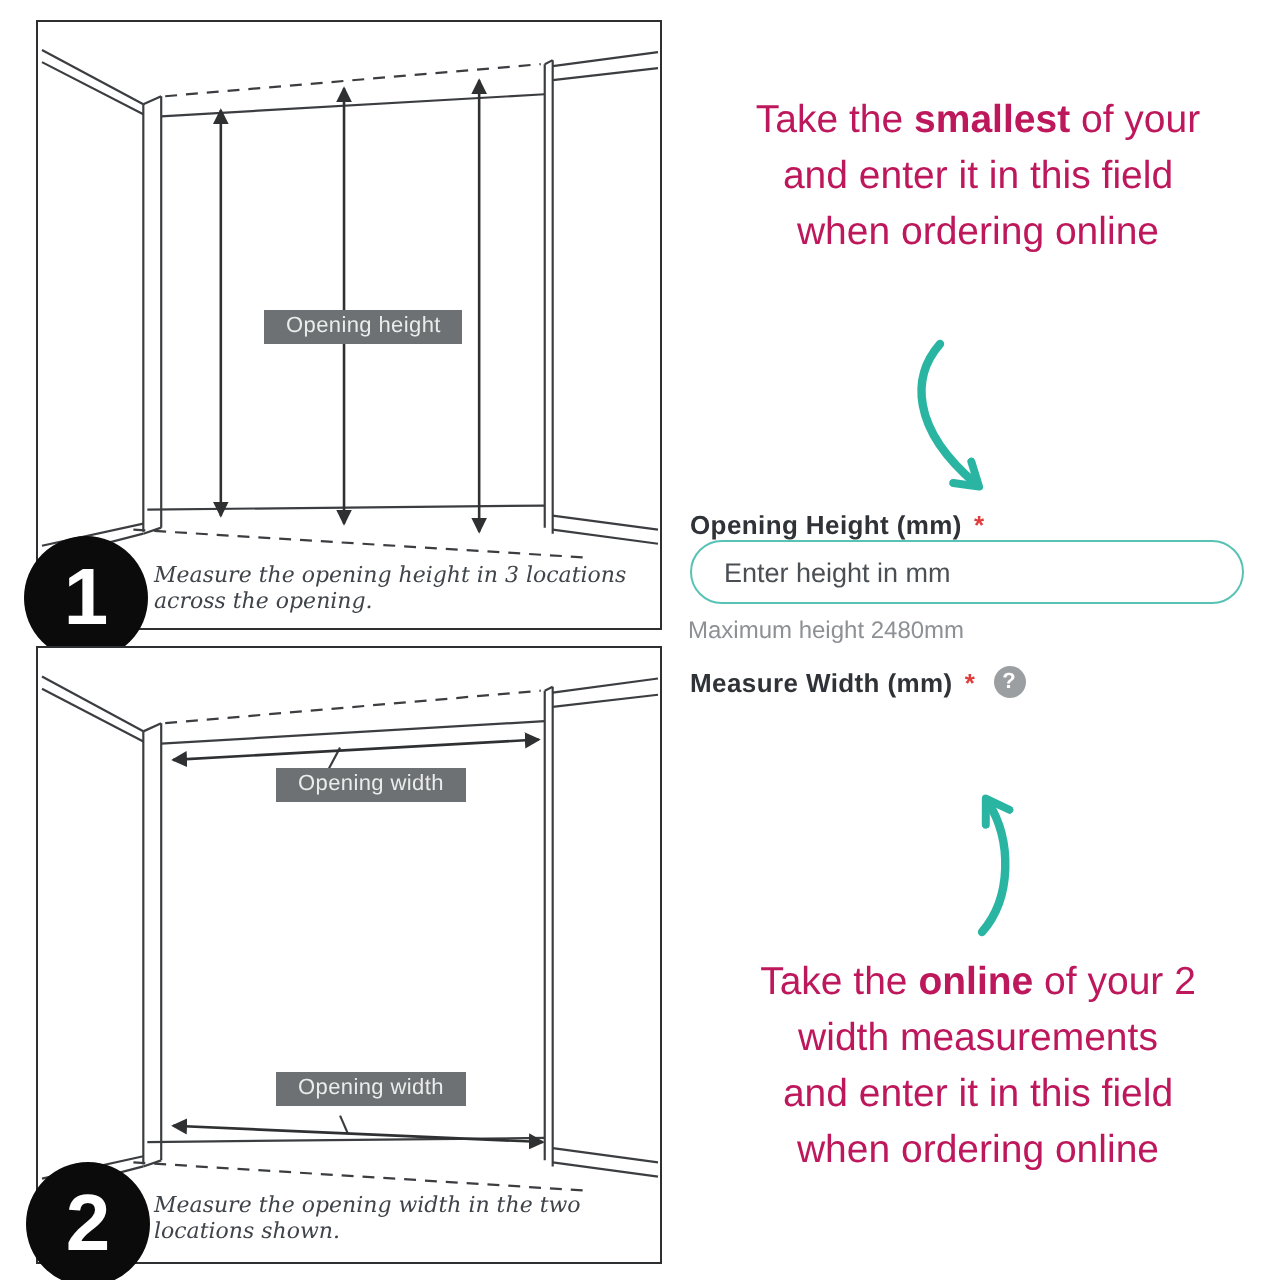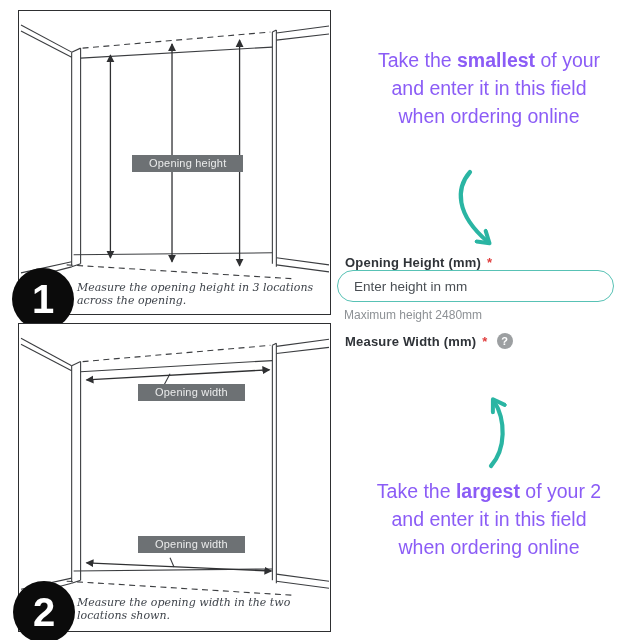--- a/index.html
+++ b/index.html
@@ -6,42 +6,42 @@
   .stage{position:relative;width:640px;height:640px;background:#ffffff;overflow:hidden;
          font-family:"Liberation Sans",sans-serif;}
 
   
   .panel{position:absolute;left:18px;width:313px;border:1.5px solid #2e2f31;background:#fff;box-sizing:border-box;}
   .panel.p1{top:10px;height:305px;}
   .panel.p2{top:323px;height:309px;}
   .panel svg{position:absolute;left:0;top:0;width:100%;height:100%;}
 
   .measure-label{position:absolute;background:#6d7174;color:#ebecec;font-size:11px;
-                 line-height:17px;padding:0 17px;white-space:nowrap;letter-spacing:.2px;}
+                 line-height:17px;padding:0 11px;white-space:nowrap;letter-spacing:.2px;}
   .caption{position:absolute;left:58px;right:5px;font:italic 11px "DejaVu Serif",serif;color:#3f444b;}
   .p1 .caption{bottom:7px;}
   .p2 .caption{bottom:9px;}
   .badge{position:absolute;width:62px;height:62px;border-radius:50%;background:#0b0b0b;color:#fff;
          display:flex;align-items:center;justify-content:center;font-size:40px;font-weight:bold;}
   .p1 .badge{left:-7px;bottom:-16px;}
   .p2 .badge{left:-6px;bottom:-12px;}
 
   
-  .instr{position:absolute;left:338px;width:302px;text-align:center;color:#8b5cf6;
+  .instr{position:absolute;left:338px;width:302px;text-align:center;color:#be185d;
          font-size:19.5px;line-height:28px;}
   .instr .b{font-weight:bold;}
   .instr.top{top:46px;}
   .instr.bottom{top:477px;}
 
   .field-label{position:absolute;left:345px;font-size:13px;font-weight:bold;color:#2f3338;
                letter-spacing:.2px;display:flex;align-items:center;}
   .req{color:#e03c3c;margin-left:6px;font-weight:bold;}
   .help-dot{width:16px;height:16px;border-radius:50%;background:#9c9fa1;color:#fff;font-size:11px;
             font-weight:bold;display:flex;align-items:center;justify-content:center;margin-left:9px;}
-  .pill-input{position:absolute;left:337px;width:277px;height:32px;box-sizing:border-box;
+  .pill-input{position:absolute;left:345px;width:277px;height:32px;box-sizing:border-box;
               border:1.6px solid #58c2b5;border-radius:16.5px;padding:0 16px;font-size:13.5px;
               color:#ef4444;outline:none;background:#fff;font-family:"Liberation Sans",sans-serif;}
   .pill-input::placeholder{color:#4a4f54;opacity:1;}
   .helper{position:absolute;left:344px;font-size:12px;color:#8d9195;text-align:center;}
 
   .arrow-svg{position:absolute;overflow:visible;}
 </style>
 </head>
 <body>
 
@@ -157,18 +157,19 @@
     <span>Measure Width (mm)</span>
     <span class="req">*</span>
     <span class="help-dot">?</span>
   </div>
 
   <svg class="arrow-svg" style="left:465px;top:388px;" width="60" height="84" viewBox="0 0 60 84">
     <path d="M26,78 C41,61 41,32 29,13" fill="none" stroke="#2ab5a3" stroke-width="4.2" stroke-linecap="round" marker-end="url(#tealhead)"></path>
   </svg>
 
   <div class="instr bottom">
-    <div><span>Take the </span><span class="b">largest</span><span> of your 2</span></div>
+    <div><span>Take the </span><span class="b">online</span><span> of your 2</span></div>
+    <div><span>width measurements</span></div>
     <div><span>and enter it in this field</span></div>
     <div><span>when ordering online</span></div>
   </div>
 
 </div>
 
 </body></html>

